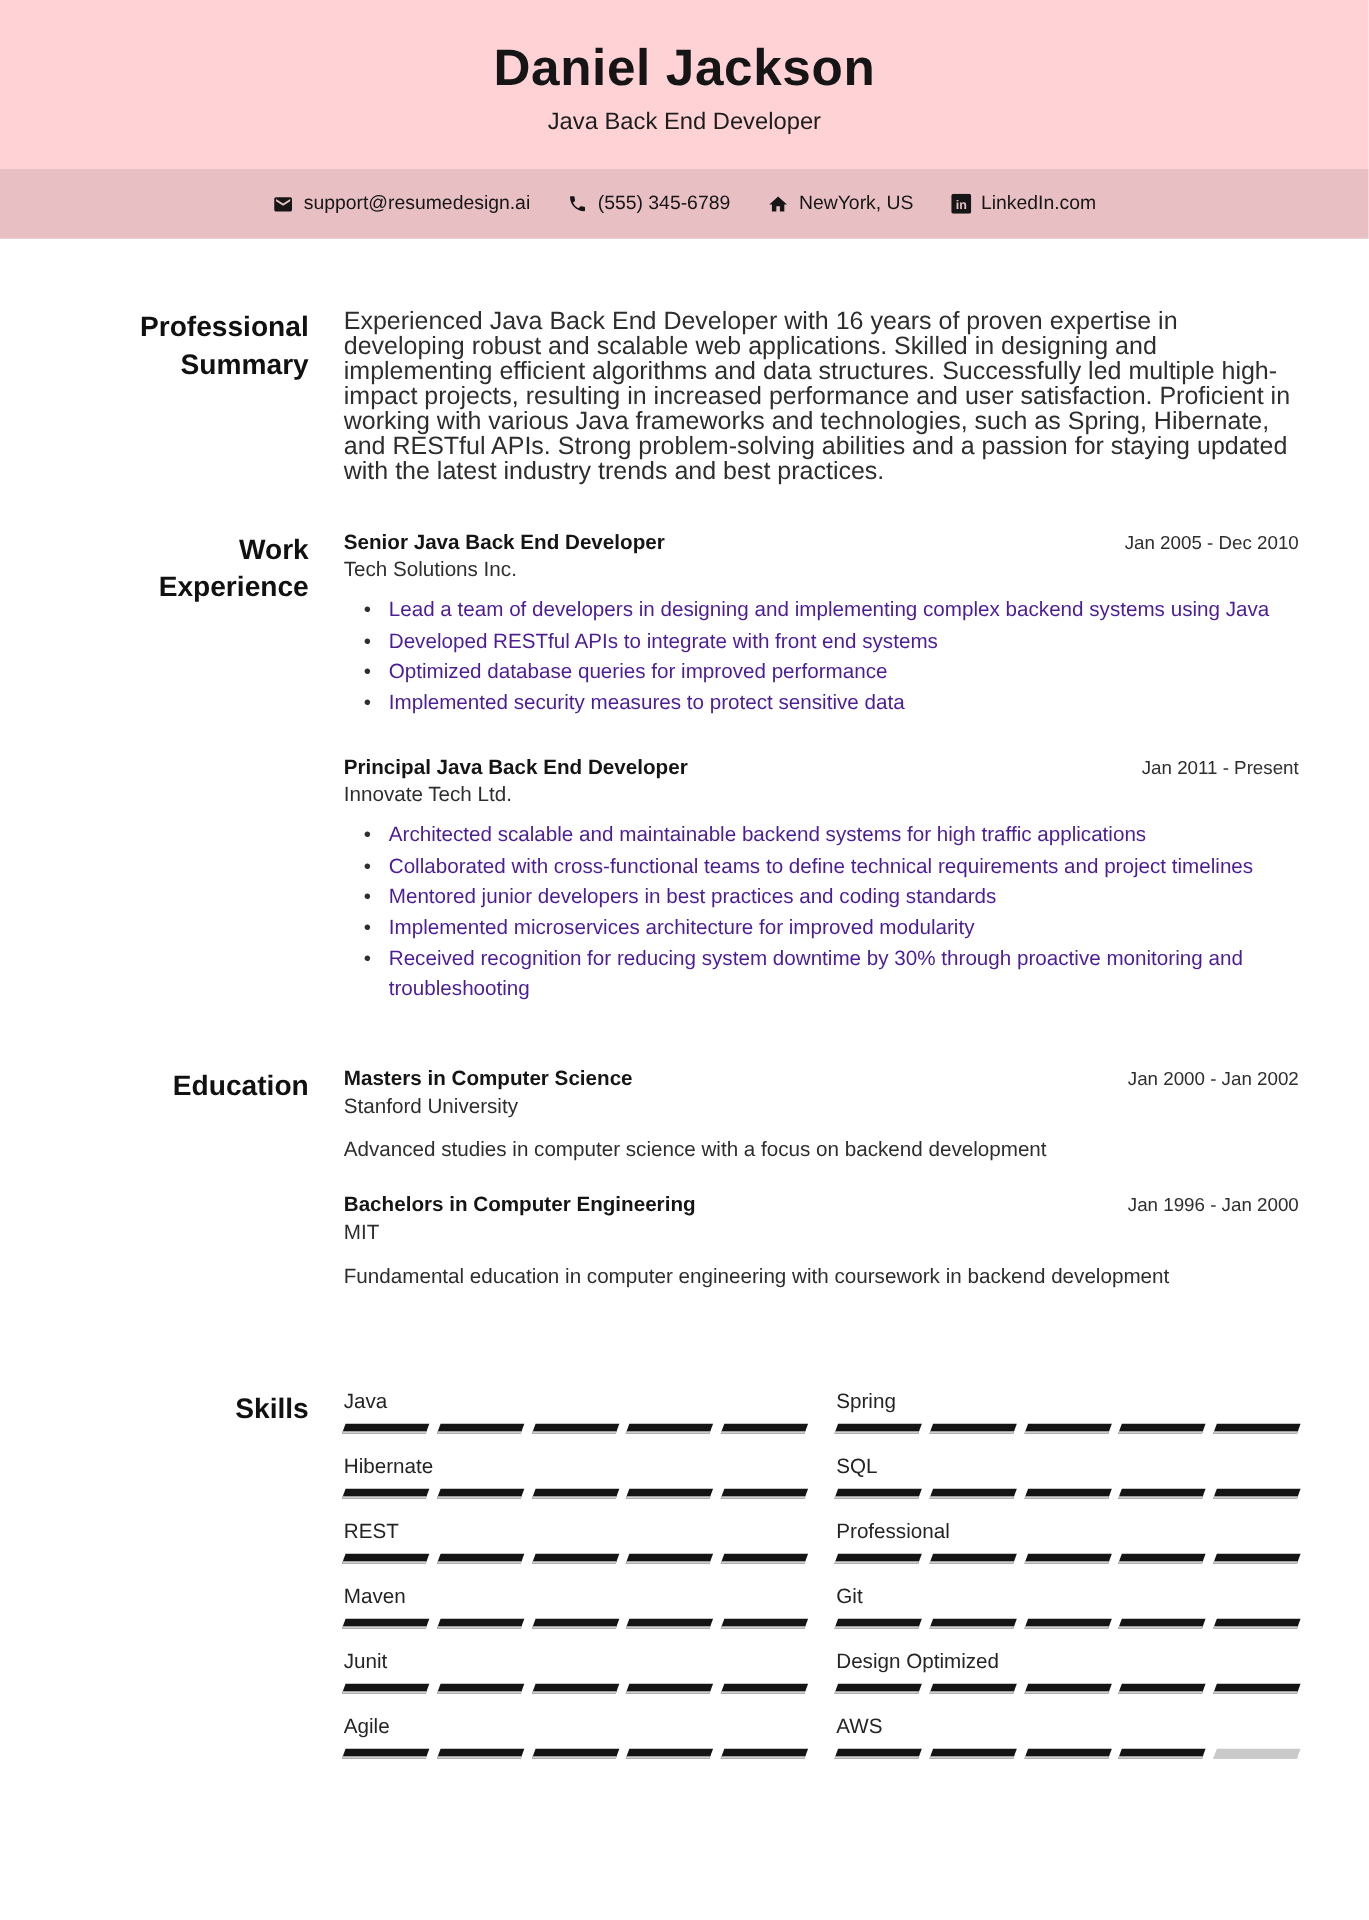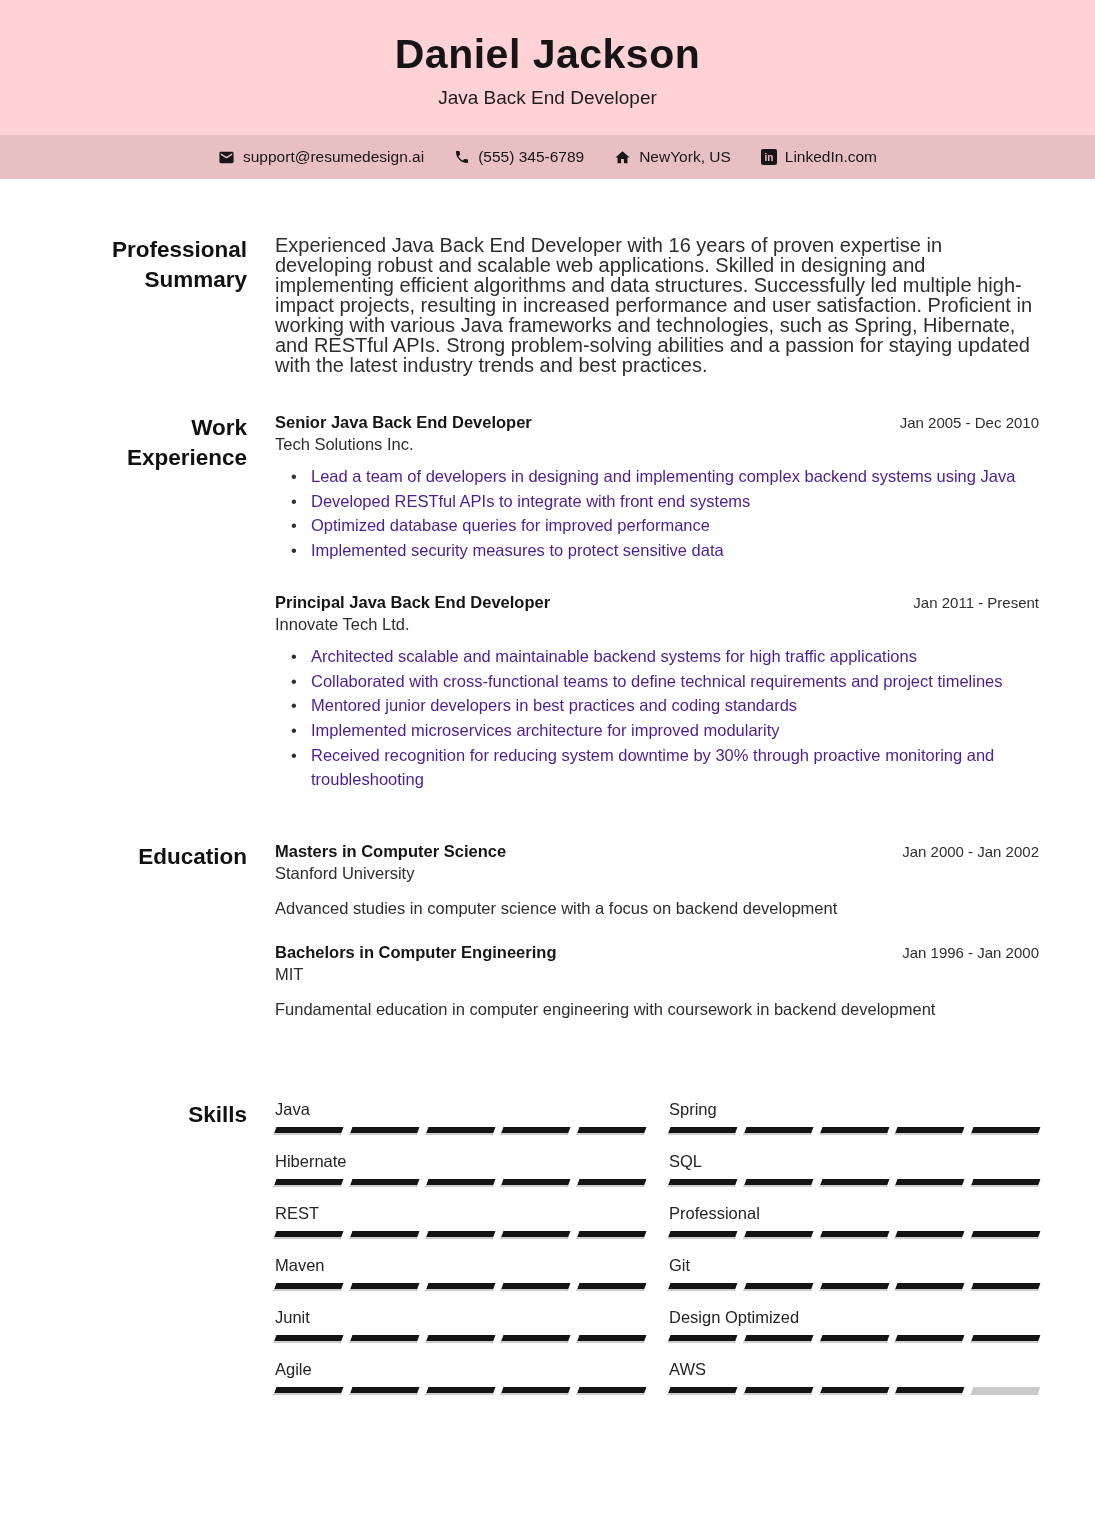--- a/index.html
+++ b/index.html
@@ -10,21 +10,21 @@
     color:#2e2e2e;
   }
   .page { width:1095px; height:1536px; background:#ffffff; }
 
   
   .header { height:135px; text-align:center; }
   .name { padding-top:31px; font-size:41px; font-weight:700; color:#151515; letter-spacing:0.5px; }
   .subtitle { margin-top:9px; font-size:19px; color:#1d1d1d; }
 
   
-  .contact { height:44px; display:flex; justify-content:center; align-items:center; gap:30px; }
+  .contact { height:56px; display:flex; justify-content:center; align-items:center; gap:30px; }
   .contact-item { display:flex; align-items:center; gap:8px; font-size:15.5px; color:#161616; }
   .contact-item svg { display:block; }
 
   
   main { padding:0 56px 0 85px; }
   .section { display:flex; align-items:flex-start; }
   .section-heading {
     width:162px; flex-shrink:0; text-align:right;
     font-size:22.5px; line-height:30px; font-weight:700; color:#111;
   }

